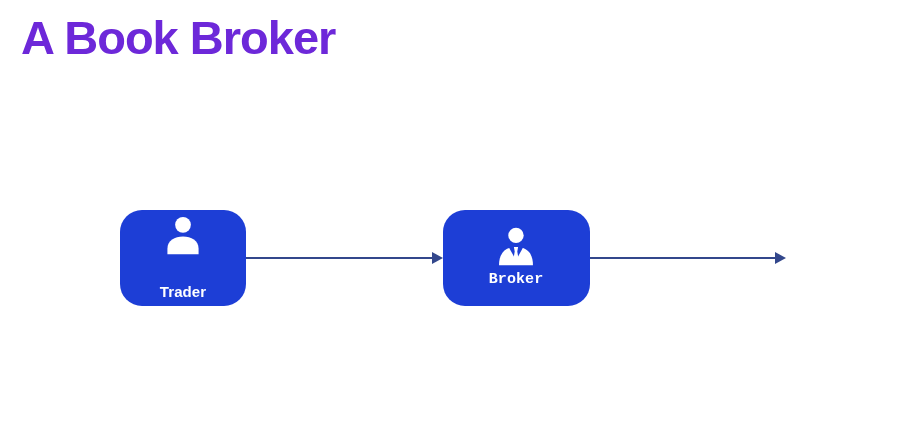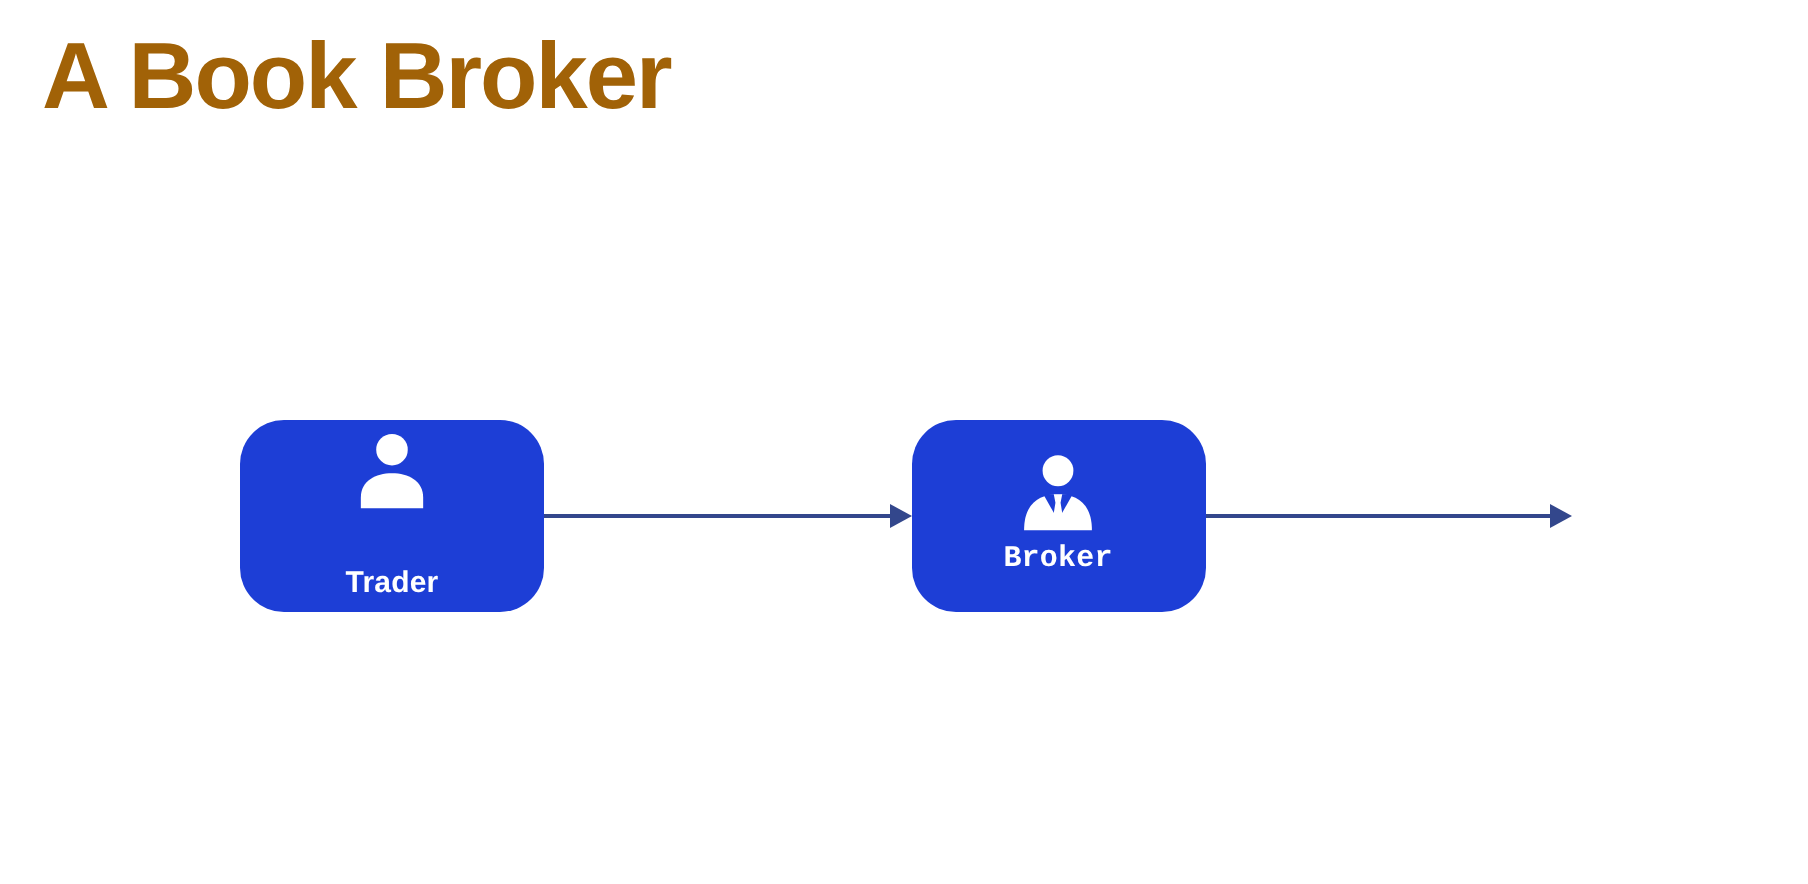--- a/index.html
+++ b/index.html
@@ -16,21 +16,21 @@
     overflow: hidden;
   }
   .title {
     position: absolute;
     left: 21px;
     top: 10px;
     margin: 0;
     font-size: 47px;
     font-weight: 800;
     letter-spacing: -1px;
-    color: #a16207;
+    color: #6d28d9;
     line-height: 1.2;
   }
   .flow {
     position: absolute;
     left: 120px;
     top: 210px;
     width: 666px;
     height: 96px;
     display: flex;
     align-items: stretch;
@@ -39,21 +39,21 @@
     background: #1d3ed6;
     border-radius: 22px;
     display: flex;
     flex-direction: column;
     align-items: center;
     justify-content: center;
     gap: 5px;
     padding: 6px 8px 10px 8px;
     box-sizing: border-box;
   }
-  .node-trader { width: 152px; gap: 28px; }
+  .node-trader { width: 126px; gap: 28px; }
   .node-broker { width: 147px; font-family: Liberation Mono, monospace; }
   .node-lp     { width: 154px; }
   .node .icon {
     display: flex;
     align-items: center;
     justify-content: center;
     line-height: 0;
   }
   .node .label {
     color: #ffffff;

